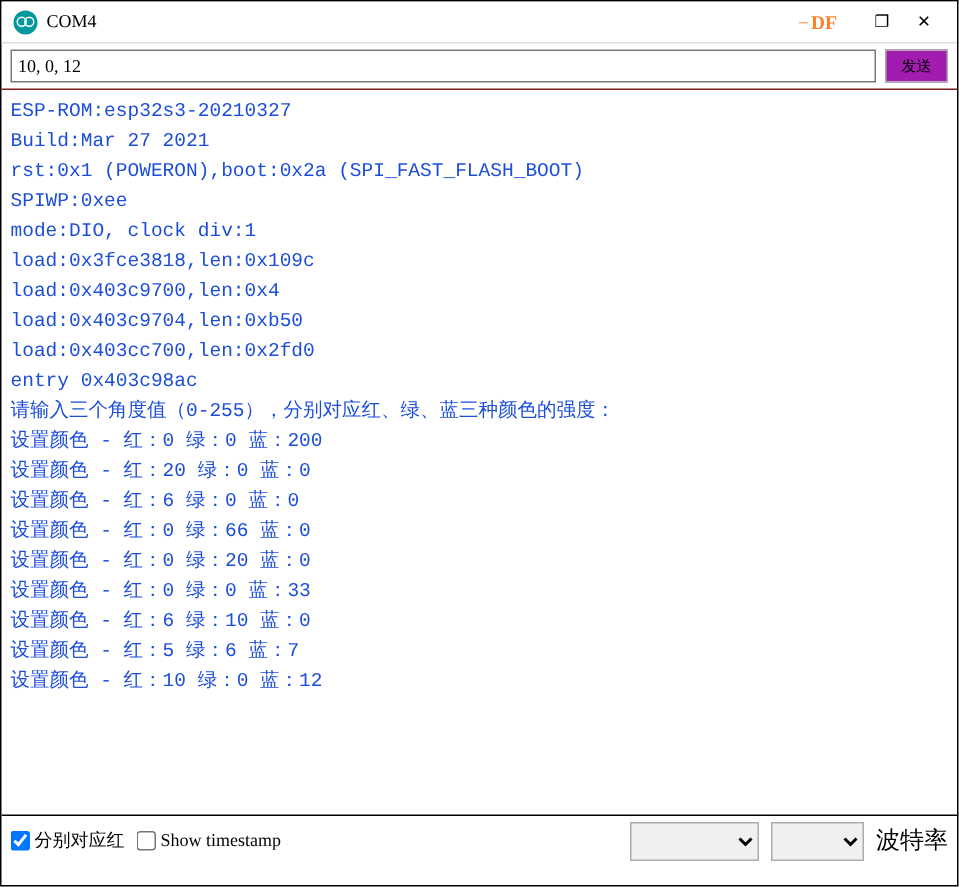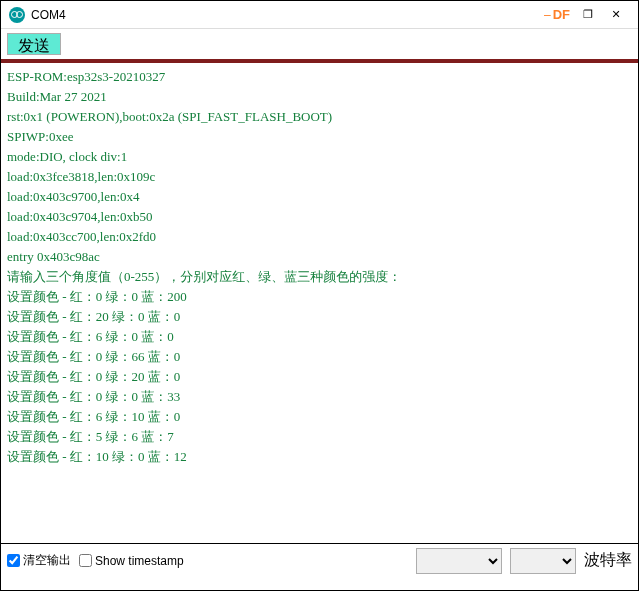--- a/index.html
+++ b/index.html
@@ -1,15 +1,15 @@
 <!DOCTYPE html>
 <html><head>
   <meta charset="utf-8">
   <style>
-    * { box-sizing: border-box; margin: 0; padding: 0; }
+    * { box-sizing: border-box; margin: 0; padding: 0; font-family: Liberation Serif, serif; }
     body {
       font-family: "Microsoft YaHei", Arial, sans-serif;
       font-size: 12px;
       background: #fff;
       width: 639px;
       height: 591px;
       overflow: hidden;
       border: 1px solid #000;
     }
     .titlebar {
@@ -37,21 +37,21 @@
       top: 4.5px;
     }
     .titlebar .arduino-icon::before { left: 2px; }
     .titlebar .arduino-icon::after { right: 2px; }
     .titlebar .title { flex: 0 0 auto; font-size: 12px; }
     .titlebar .spacer { flex: 1; }
     .titlebar .df {
       color: #ff7f27;
       font-weight: bold;
       font-size: 13px;
-      margin-right: 4px;
+      margin-right: 16px;
     }
     .titlebar .dash {
       color: #ff7f27;
       margin-right: 2px;
     }
     .titlebar .winctl {
       width: 28px; height: 20px;
       display: inline-flex;
       align-items: center;
       justify-content: center;
@@ -66,37 +66,37 @@
     }
     .input-row input[type="text"] {
       flex: 1;
       height: 22px;
       padding: 2px 4px;
       font-size: 12px;
       border: 1px solid #7a7a7a;
       outline: none;
     }
     .btn {
-      background: #5eead4;
+      background: #a21caf;
       border: 1px solid #adadad;
       padding: 2px 10px;
       height: 22px;
-      font-size: 16px;
+      font-size: 10px;
       cursor: default;
     }
     .console {
-      border-top: 4px solid #7f1d1d;
+      border-top: 1px solid #7f1d1d;
       height: 484px;
       overflow: auto;
       padding: 4px 6px;
-      font-family: Liberation Serif, serif;
+      font-family: Liberation Mono, monospace;
       font-size: 13px;
       line-height: 20px;
       white-space: pre;
-      color: #15803d;
+      color: #1d4ed8;
     }
     .bottombar {
       border-top: 1px solid #000;
       display: flex;
       align-items: center;
       padding: 4px 6px;
       gap: 8px;
       height: 34px;
       font-size: 12px;
     }
@@ -123,20 +123,21 @@
   <span class="arduino-icon"></span>
   <span class="title">COM4</span>
   <span class="spacer"></span>
   <span class="dash">–</span>
   <span class="df">DF</span>
   <span class="winctl">❐</span>
   <span class="winctl">✕</span>
 </div>
 
 <div class="input-row">
+  <input type="text" value="10, 0, 12" style="">
   <button class="btn">发送</button>
 </div>
 
 <div class="console" id="console">ESP-ROM:esp32s3-20210327
 Build:Mar 27 2021
 rst:0x1 (POWERON),boot:0x2a (SPI_FAST_FLASH_BOOT)
 SPIWP:0xee
 mode:DIO, clock div:1
 load:0x3fce3818,len:0x109c
 load:0x403c9700,len:0x4
@@ -150,21 +151,21 @@
 设置颜色 - 红：0 绿：66 蓝：0
 设置颜色 - 红：0 绿：20 蓝：0
 设置颜色 - 红：0 绿：0 蓝：33
 设置颜色 - 红：6 绿：10 蓝：0
 设置颜色 - 红：5 绿：6 蓝：7
 设置颜色 - 红：10 绿：0 蓝：12</div>
 
 <div class="bottombar">
   <label>
     <input type="checkbox" id="autoscroll-cb" checked="" style="">
-    <span>清空输出</span>
+    <span>分别对应红</span>
   </label>
   <label>
     <input type="checkbox" id="showts-cb" style="">
     <span>Show timestamp</span>
   </label>
   <span class="spacer"></span>
   <select>
     <option id="lineEndingOpt">没有结束符</option>
   </select>
   <select>

